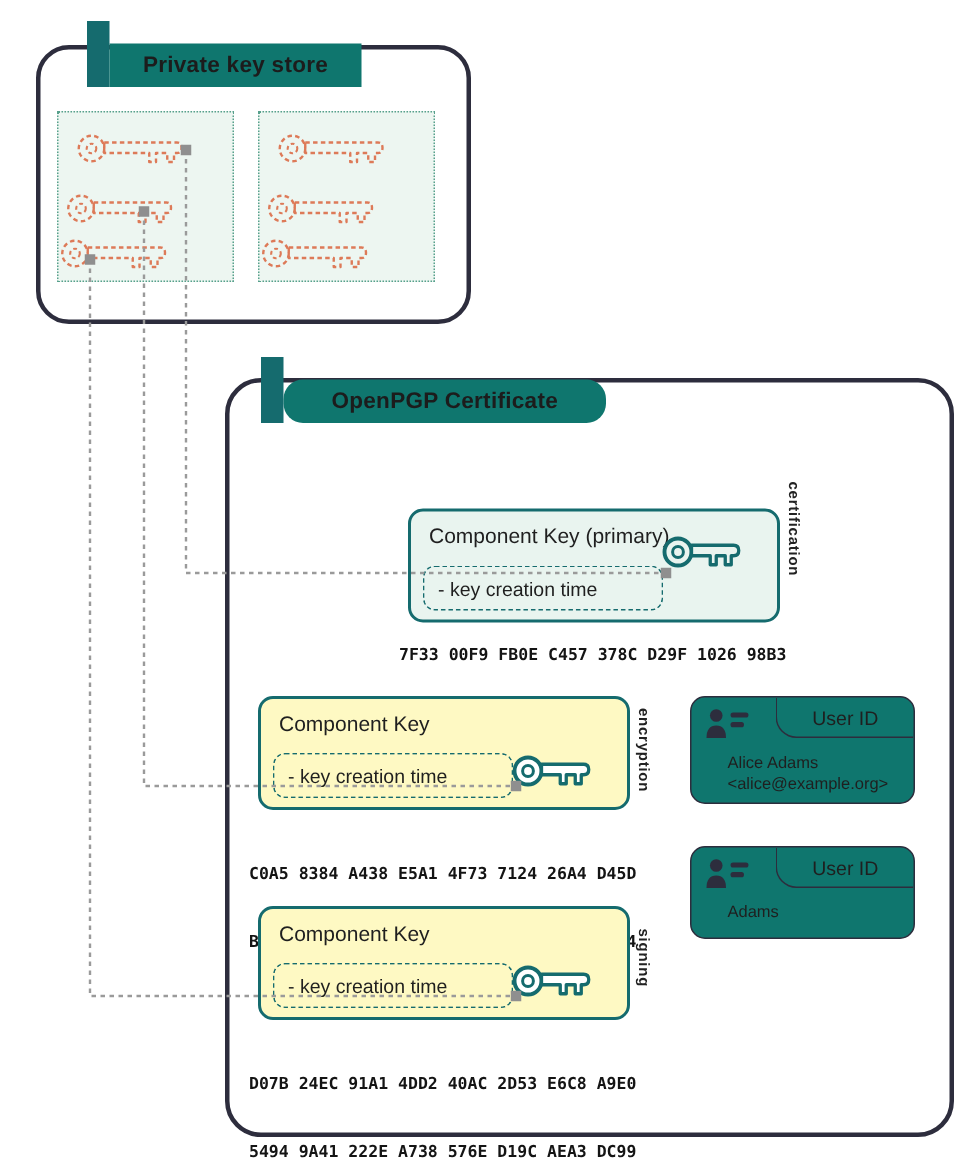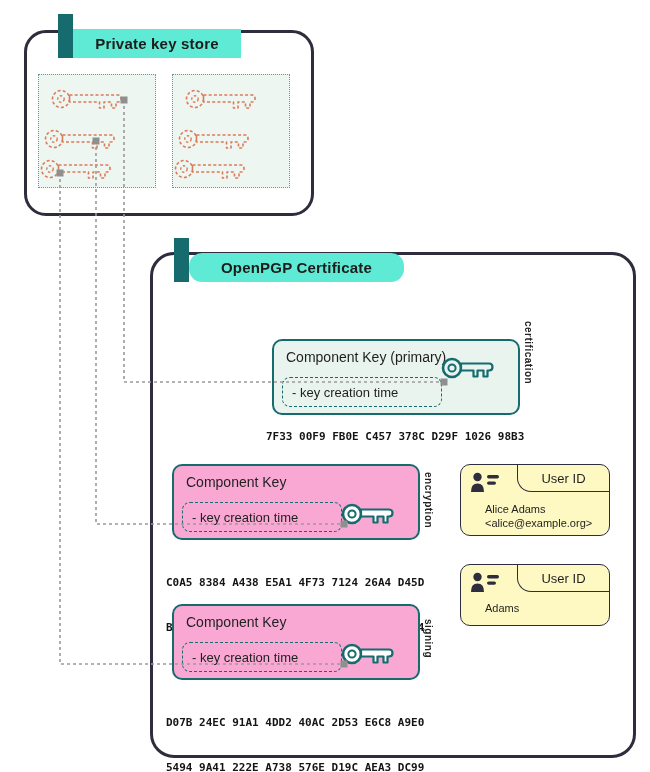--- a/index.html
+++ b/index.html
@@ -3,38 +3,38 @@
 <meta charset="utf-8">
 <style>
   html,body{margin:0;padding:0;background:#fff;}
   .canvas{
     position:relative;width:650px;height:772px;background:#fff;overflow:hidden;
     font-family:"Liberation Sans",sans-serif;color:#1f1f1f;
   }
   .big-box{position:absolute;border:3px solid #2d2d3d;border-radius:22px;background:#fff;box-sizing:border-box;}
   .tab-accent{position:absolute;background:#156b6e;z-index:3;}
   .tab-label{
-    position:absolute;background:#5eead4;display:flex;align-items:center;justify-content:center;
+    position:absolute;background:#0f766e;display:flex;align-items:center;justify-content:center;
     font-size:15px;font-weight:600;color:#1c1c1c;z-index:3;letter-spacing:.2px;
   }
   .panel{position:absolute;border:1.5px dotted #57a08c;background:#edf6f1;box-sizing:border-box;}
   .key-abs{position:absolute;}
-  .comp-box{position:absolute;border:2px solid #156b6e;border-radius:10px;box-sizing:border-box;background:#f9a8d4;}
+  .comp-box{position:absolute;border:2px solid #156b6e;border-radius:10px;box-sizing:border-box;background:#fef9c3;}
   .comp-box.primary{background:#e9f4ef;}
   .comp-title{position:absolute;left:12px;top:8px;font-size:14px;color:#1f1f1f;}
   .dashed-box{
     position:absolute;left:8px;top:36px;width:160px;height:30px;border:1.6px dashed #156b6e;border-radius:8px;
     box-sizing:border-box;display:flex;align-items:center;padding-left:9px;font-size:13px;color:#1f1f1f;
   }
   .rot{position:absolute;writing-mode:vertical-rl;font-size:10px;font-weight:700;color:#222;letter-spacing:.5px;}
   .fp{
     position:absolute;font-family:"DejaVu Sans Mono",monospace;font-size:11px;font-weight:700;color:#141414;
     line-height:15px;white-space:pre;
   }
-  .uid-box{position:absolute;border:1.7px solid #2d2d3d;border-radius:10px;box-sizing:border-box;background:#fef9c3;}
+  .uid-box{position:absolute;border:1.7px solid #2d2d3d;border-radius:10px;box-sizing:border-box;background:#0f766e;}
   .uid-tab{
     position:absolute;top:0;right:0;width:92px;height:27px;border-left:1.7px solid #2d2d3d;border-bottom:1.7px solid #2d2d3d;
     border-bottom-left-radius:14px;display:flex;align-items:center;justify-content:center;font-size:13px;color:#1f1f1f;
     box-sizing:border-box;
   }
   .uid-icon{position:absolute;left:9px;top:6px;}
   .uid-content{position:absolute;left:24px;font-size:11px;line-height:14px;color:#1f1f1f;}
   .connectors{position:absolute;left:0;top:0;z-index:10;pointer-events:none;}
 </style>
 </head>

